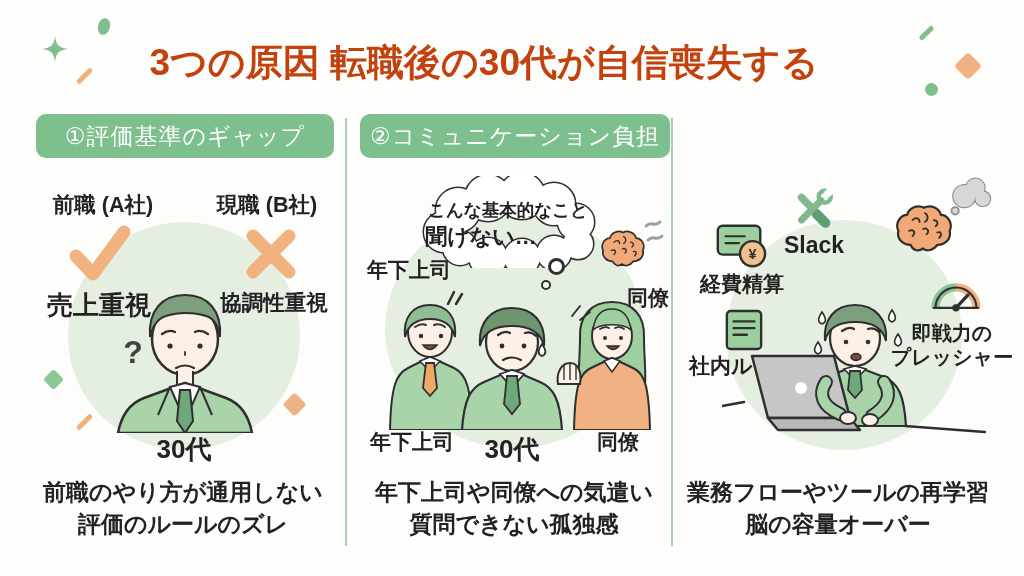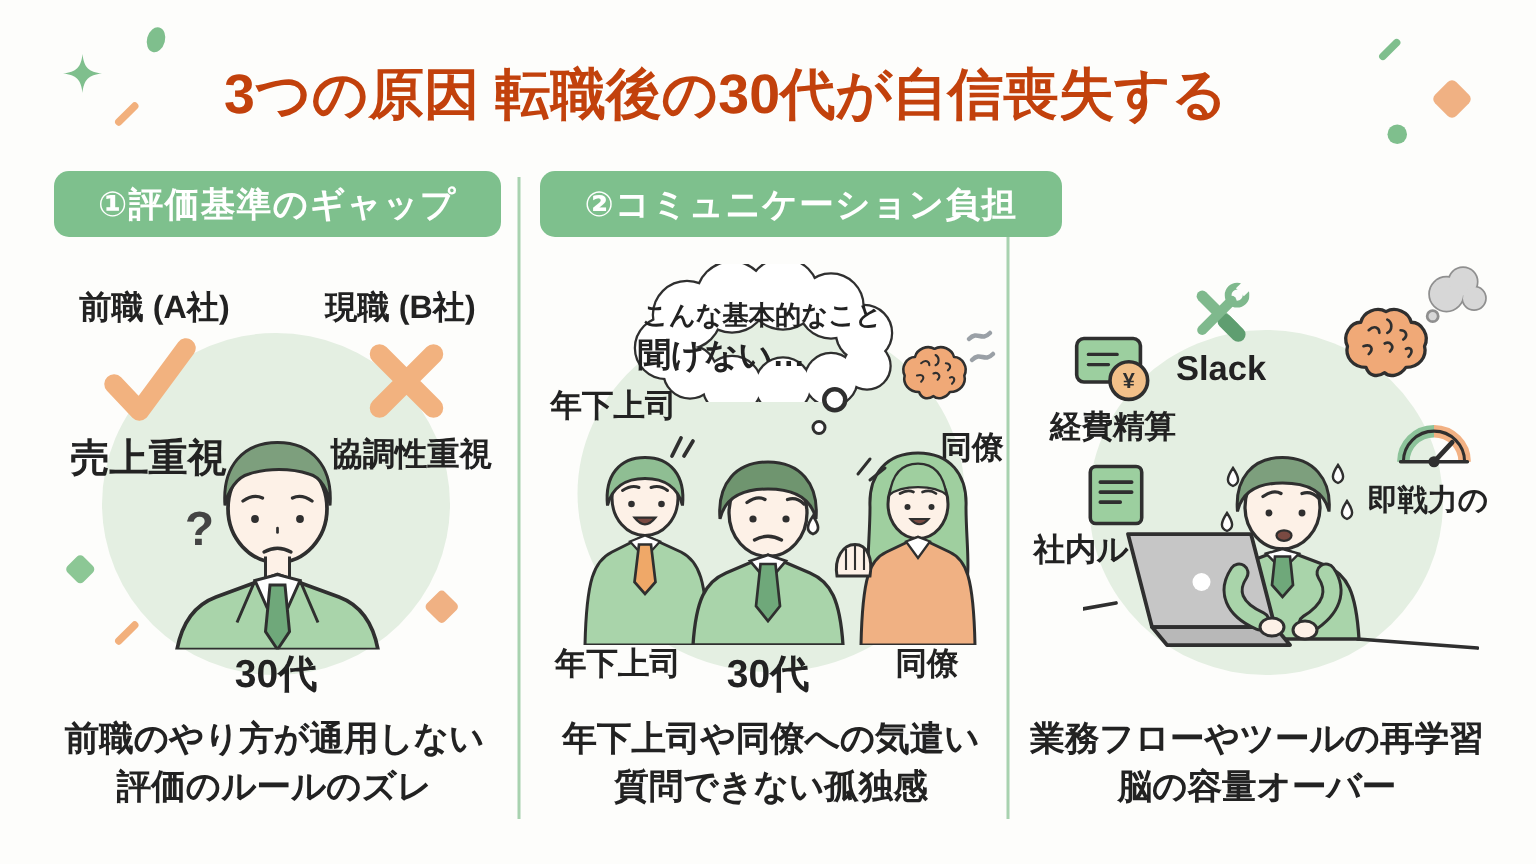--- a/index.html
+++ b/index.html
@@ -4,21 +4,21 @@
 <style>
   :root{
     --green:#7ec08d; --circle:#e4efe2; --orange:#f2b27f; --brain:#f0a977;
     --suit:#a9d4aa; --divider:#a8d2af; --ink:#222; --line:#2f2f2f;
   }
   *{margin:0;padding:0;box-sizing:border-box;}
   body{font-family:"Liberation Sans","DejaVu Sans",sans-serif;background:#e9e9e9;}
   #canvas{position:relative;width:1024px;height:576px;background:#fdfdfb;overflow:hidden;}
   .t{position:absolute;transform:translateX(-50%);white-space:nowrap;font-weight:700;color:var(--ink);}
   .hdr{position:absolute;height:44px;background:var(--green);border-radius:10px;color:#fff;
-       font-weight:700;text-align:center;line-height:44px;font-size:23px;letter-spacing:1px;}
+       font-weight:400;text-align:center;line-height:44px;font-size:23px;letter-spacing:1px;}
   .circle{position:absolute;border-radius:50%;background:var(--circle);}
   .divider{position:absolute;top:118px;width:2px;height:428px;background:var(--divider);}
   .cap{font-size:23px;line-height:32px;font-weight:800;text-align:center;}
   .deco{position:absolute;}
   .slash{border-radius:4px;}
   .tailbubble{position:absolute;background:#fff;border:3px solid var(--line);border-radius:50%;}
 </style>
 </head>
 <body>
 
@@ -71,21 +71,21 @@
     <path d="M85,94 L44,109 C28,115 21,128 18,144 L152,144 C149,128 142,115 126,109 Z" fill="#a9d4aa" stroke="#2f2f2f" stroke-width="2.5" stroke-linejoin="round"></path>
     <path d="M70,98 L85,94 L100,98 L92,116 L85,121 L78,116 Z" fill="#fff" stroke="#2f2f2f" stroke-width="2"></path>
     <path d="M70,98 L58,126 M100,98 L112,126" stroke="#2f2f2f" stroke-width="2" fill="none"></path>
     <path d="M80,101 L90,101 L93,132 L85,144 L77,132 Z" fill="#6fa87a" stroke="#2f2f2f" stroke-width="2"></path>
   </svg>
   <div class="t" style="left:184px;top:432px;font-size:26px;font-weight:800">30代</div>
 
   <div class="t cap" style="left:183px;top:476px;white-space:pre-line">前職のやり方が通用しない</div>
   <div class="t cap" style="left:183px;top:508px">評価のルールのズレ</div>
 
-  <div class="hdr" style="left:360px;top:114px;width:348px">②コミュニケーション負担</div>
+  <div class="hdr" style="left:360px;top:114px;width:310px">②コミュニケーション負担</div>
   <div class="circle" style="left:385px;top:210px;width:258px;height:238px"></div>
 
   <svg class="deco" style="left:418px;top:176px" width="180" height="92" viewBox="0 0 180 92">
     <g fill="#fff" stroke="#2f2f2f" stroke-width="3">
       <circle cx="26" cy="56" r="20"></circle>
         <circle cx="40" cy="34" r="22"></circle>
         <circle cx="70" cy="22" r="23"></circle>
       <circle cx="104" cy="20" r="23"></circle>
         <circle cx="136" cy="28" r="21"></circle>
         <circle cx="158" cy="46" r="18"></circle>
@@ -217,20 +217,21 @@
 
   <svg class="deco" style="left:930px;top:272px" width="52" height="42" viewBox="0 0 56 44">
     <path d="M6,38 A22,22 0 0 1 28,16" stroke="#8cc39a" stroke-width="9" fill="none"></path>
     <path d="M28,16 A22,22 0 0 1 50,38" stroke="#f2b183" stroke-width="9" fill="none"></path>
     <path d="M6,38 A22,22 0 0 1 50,38" stroke="#2f2f2f" stroke-width="2.2" fill="none"></path>
     <path d="M4,38 H52" stroke="#2f2f2f" stroke-width="2.5" stroke-linecap="round"></path>
     <path d="M28,38 L41,24" stroke="#2f2f2f" stroke-width="3.5" stroke-linecap="round"></path>
     <circle cx="28" cy="38" r="4" fill="#2f2f2f"></circle>
   </svg>
   <div class="t" style="left:952px;top:320px;font-size:20px">即戦力の</div>
+  <div class="t" style="left:952px;top:344px;font-size:20px">プレッシャー</div>
 
   <svg class="deco" style="left:722px;top:296px" width="264" height="156" viewBox="0 0 264 156">
     <path d="M183,130 L263,136" stroke="#2f2f2f" stroke-width="2.5" stroke-linecap="round"></path>
     <path d="M0,110 L22,106" stroke="#2f2f2f" stroke-width="2.5" stroke-linecap="round"></path>
     <ellipse cx="133" cy="42" rx="25" ry="28" fill="#fdf1e7" stroke="#2f2f2f" stroke-width="2.2"></ellipse>
     <path d="M133,9 C113,9 101,23 103,45 C106,32 116,26 133,26 C151,26 161,32 164,45 C166,23 153,9 133,9 Z" fill="#7d9f7d" stroke="#2f2f2f" stroke-width="2"></path>
     <path d="M120,35 q7,-5 12,-2 M146,33 q6,-2 11,3" stroke="#2f2f2f" stroke-width="2.2" fill="none" stroke-linecap="round"></path>
     <circle cx="124" cy="46" r="2.3" fill="#2f2f2f"></circle>
       <circle cx="146" cy="46" r="2.3" fill="#2f2f2f"></circle>
     <ellipse cx="134" cy="61" rx="5" ry="3.5" fill="#7a4a42" stroke="#2f2f2f" stroke-width="1.5"></ellipse>

